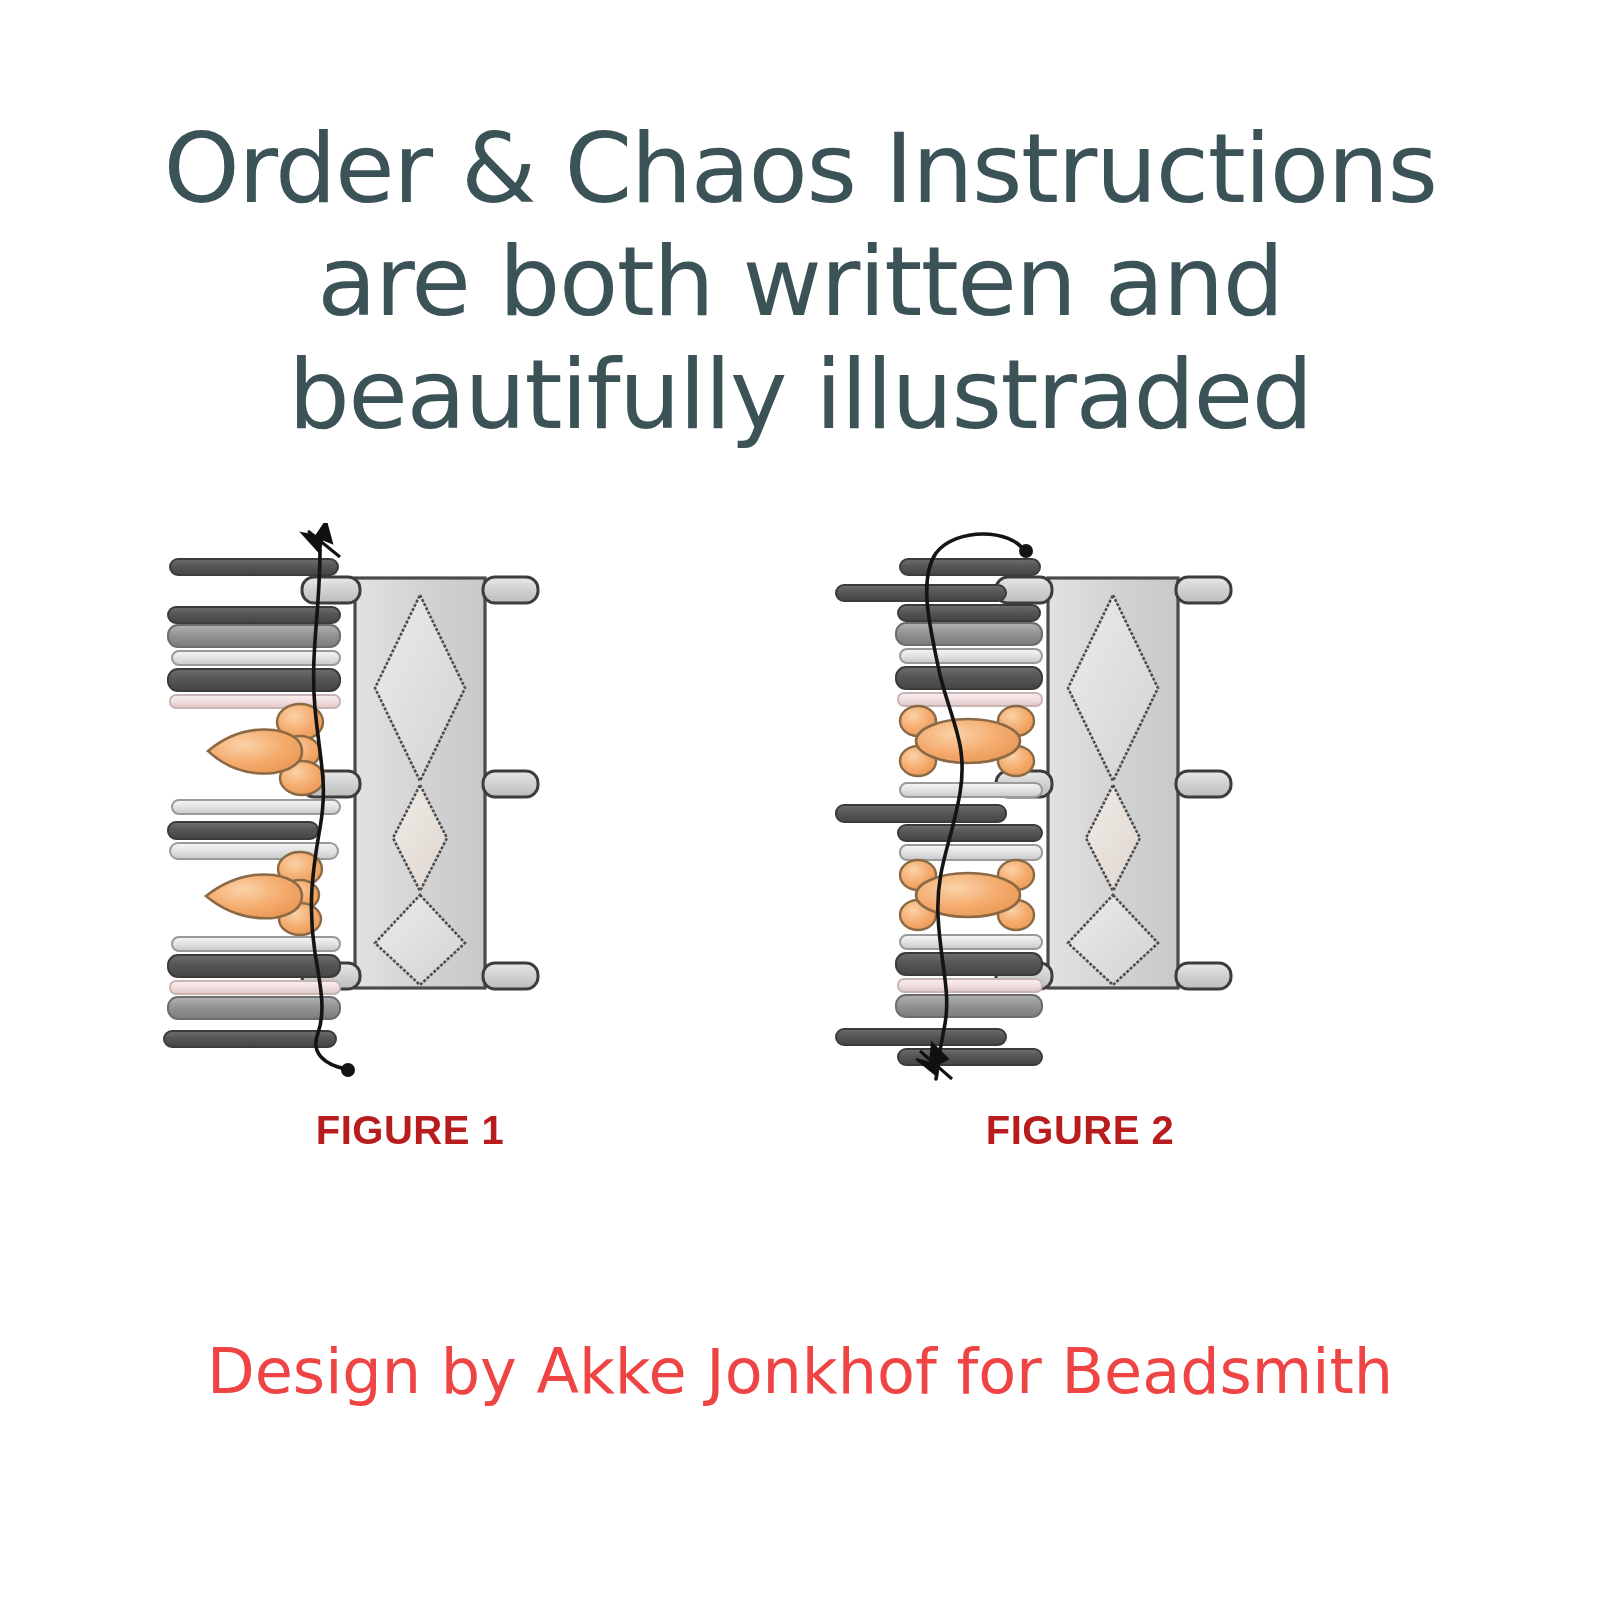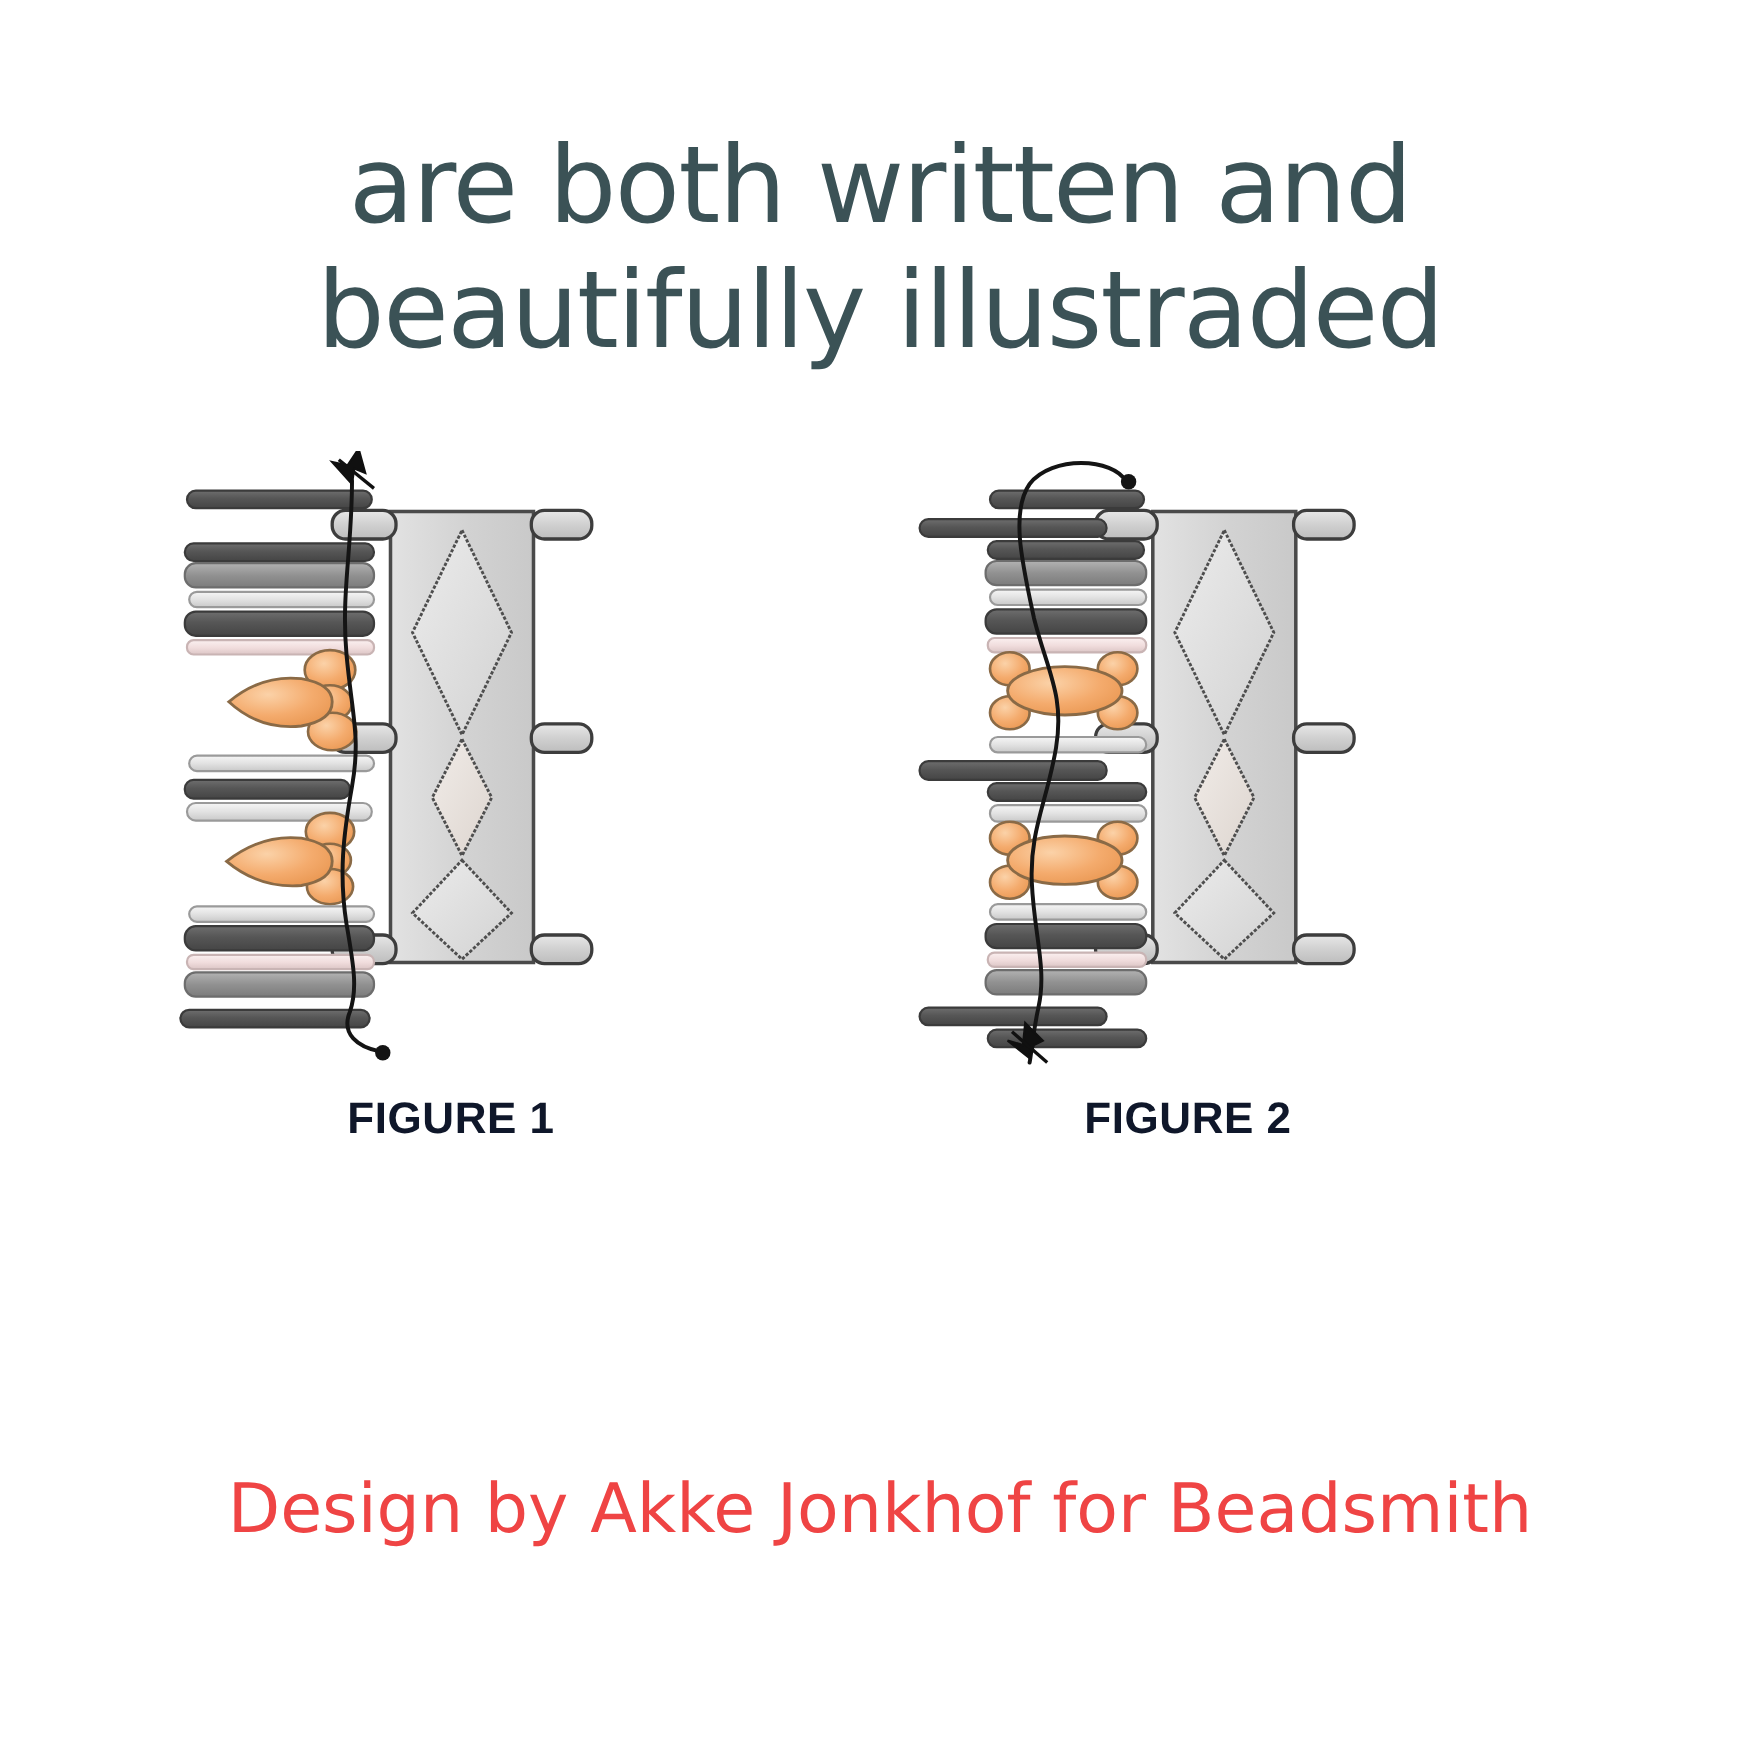--- a/index.html
+++ b/index.html
@@ -67,21 +67,21 @@
   .figure-caption {
     position: absolute;
     top: 585px;
     left: 0;
     width: 520px;
     text-align: center;
     font-family: "Liberation Sans", sans-serif;
     font-weight: 700;
     font-size: 40px;
     letter-spacing: 0.5px;
-    color: #0f172a;
+    color: #b91c1c;
   }
 
   
   .credit {
     position: absolute;
     left: 0;
     top: 1335px;
     width: 1600px;
     text-align: center;
     font-family: "DejaVu Sans", sans-serif;
@@ -91,20 +91,21 @@
     color: #ef4444;
     white-space: nowrap;
   }
 </style>
 </head>
 <body>
 
 <div class="page">
 
   <div class="title-block">
+    <div class="title-line">Order &amp; Chaos Instructions</div>
     <div class="title-line">are both written and</div>
     <div class="title-line">beautifully illustraded</div>
   </div>
 
   <div class="figures">
 
     <div class="figure-wrap fig1">
       <svg class="figure-svg" viewBox="0 0 520 560">
         <defs>
           <linearGradient id="slideGrad" x1="0" y1="0" x2="1" y2="0">

